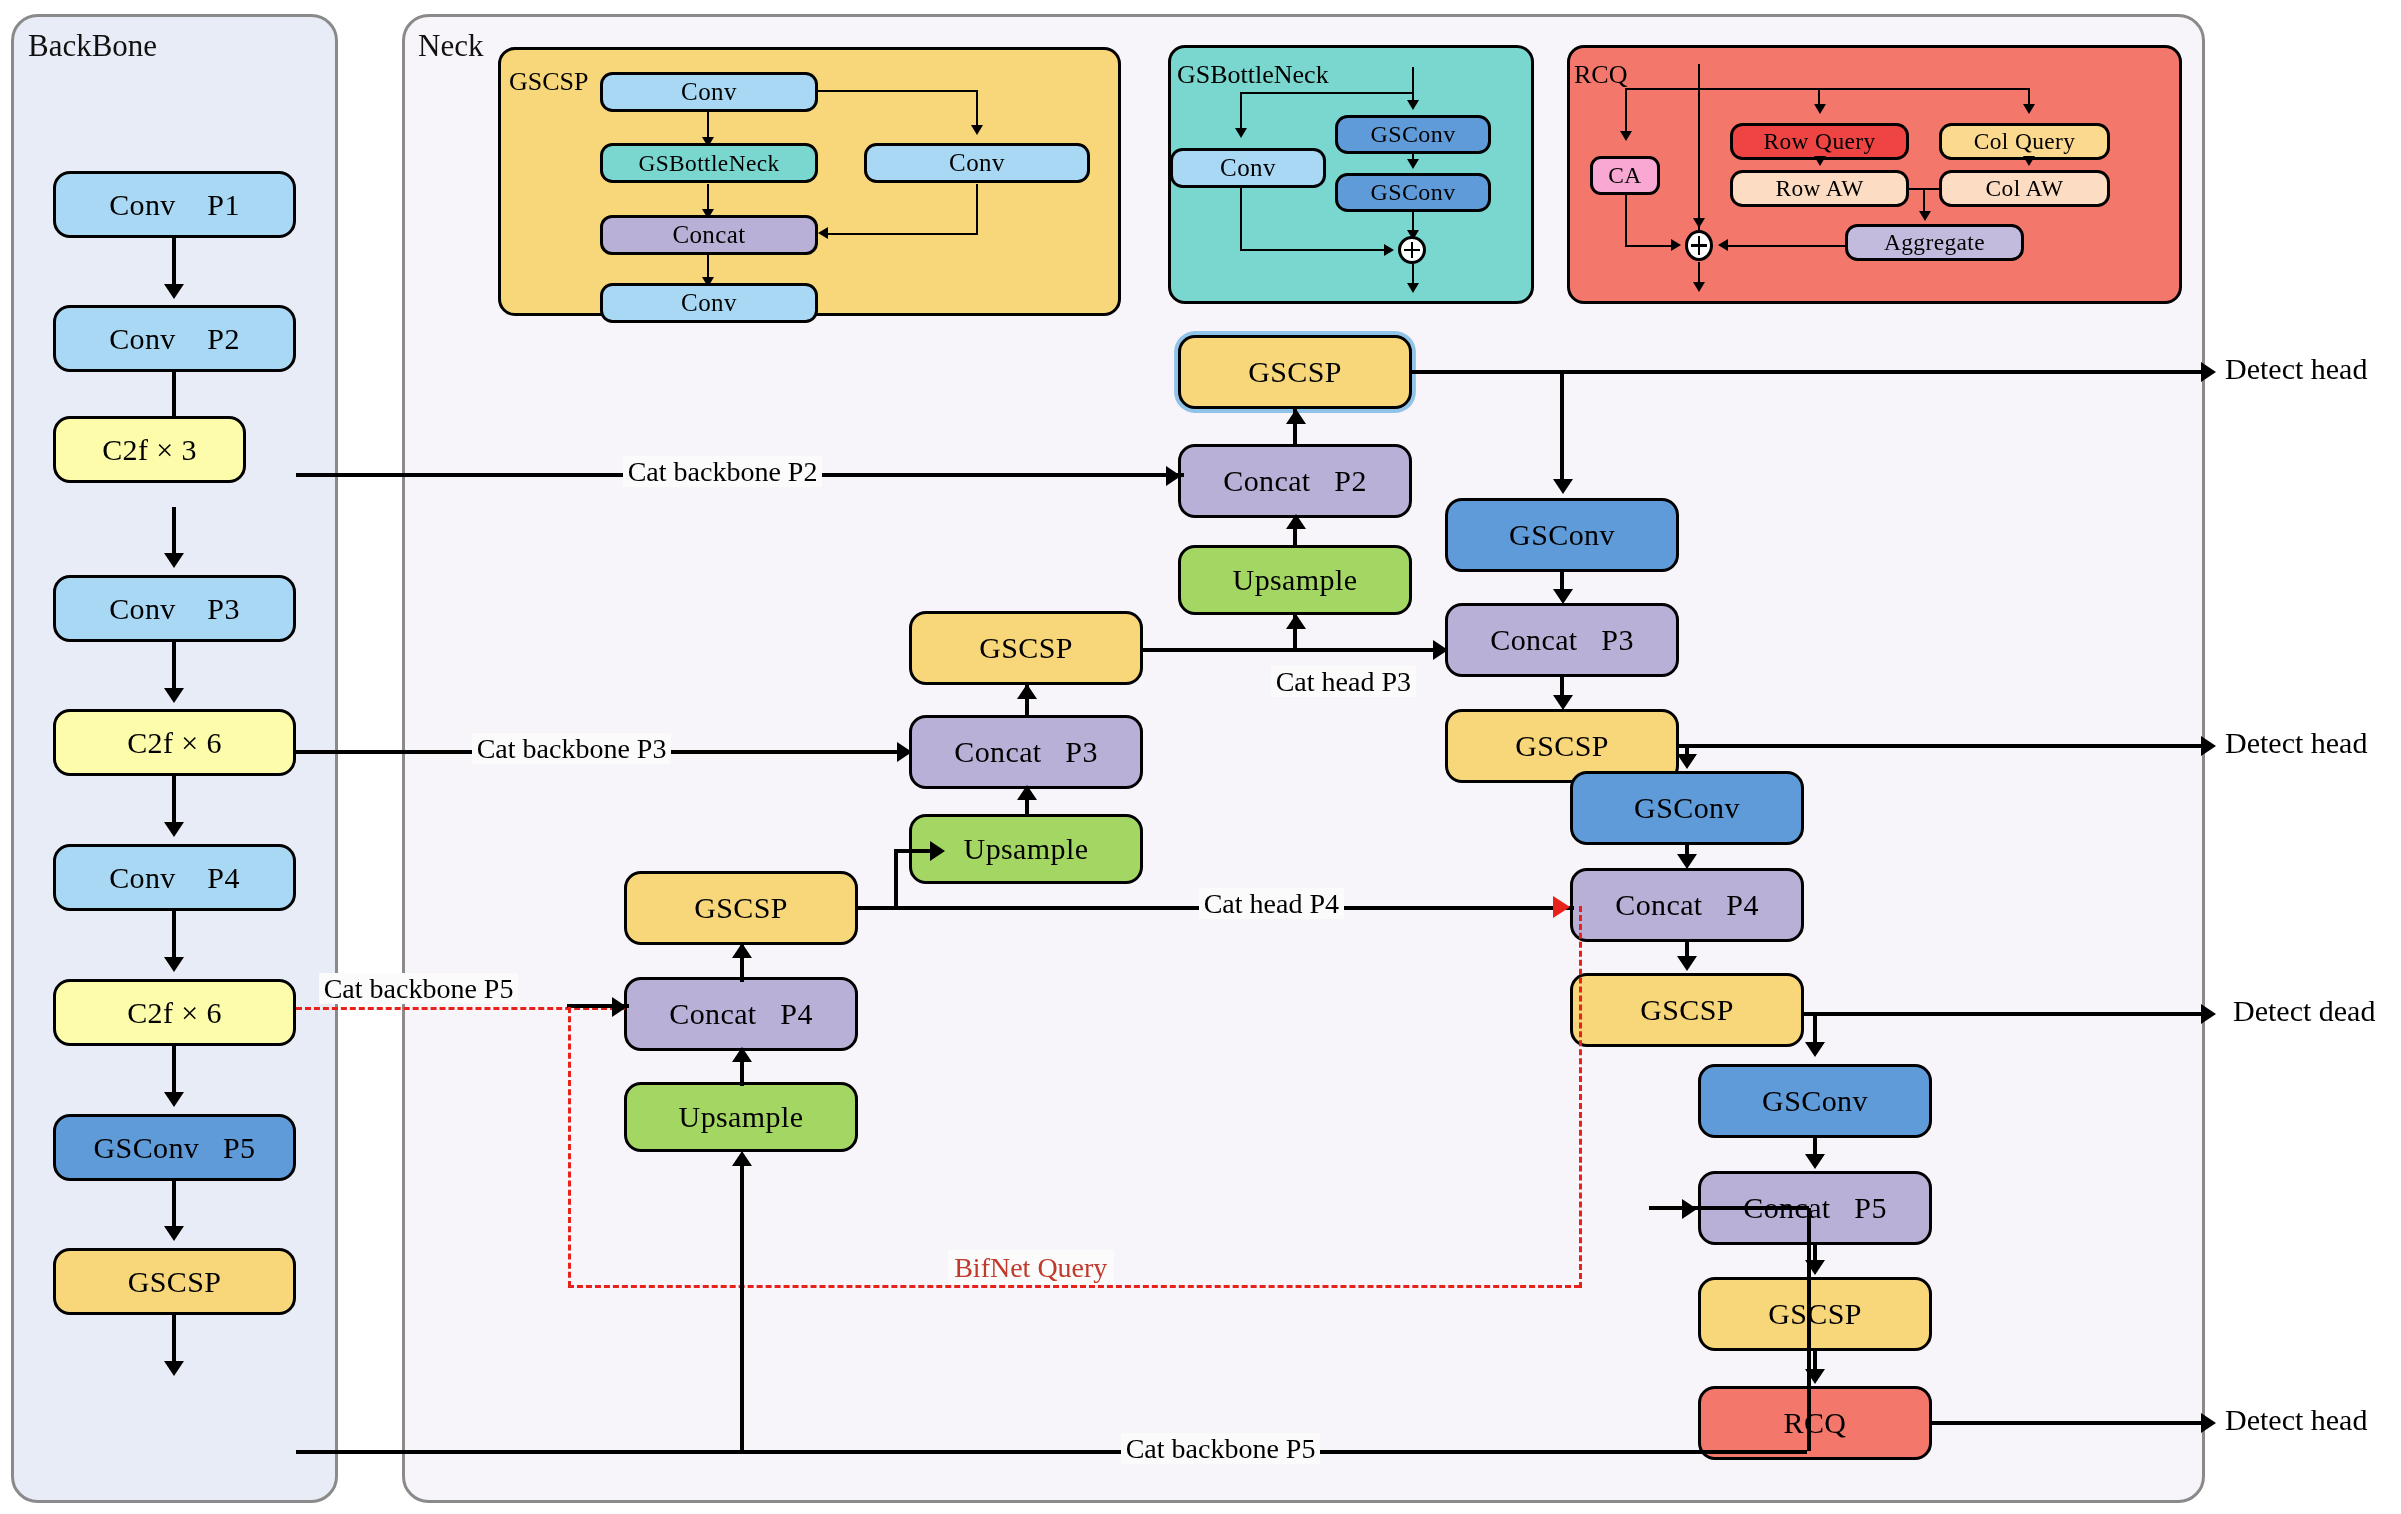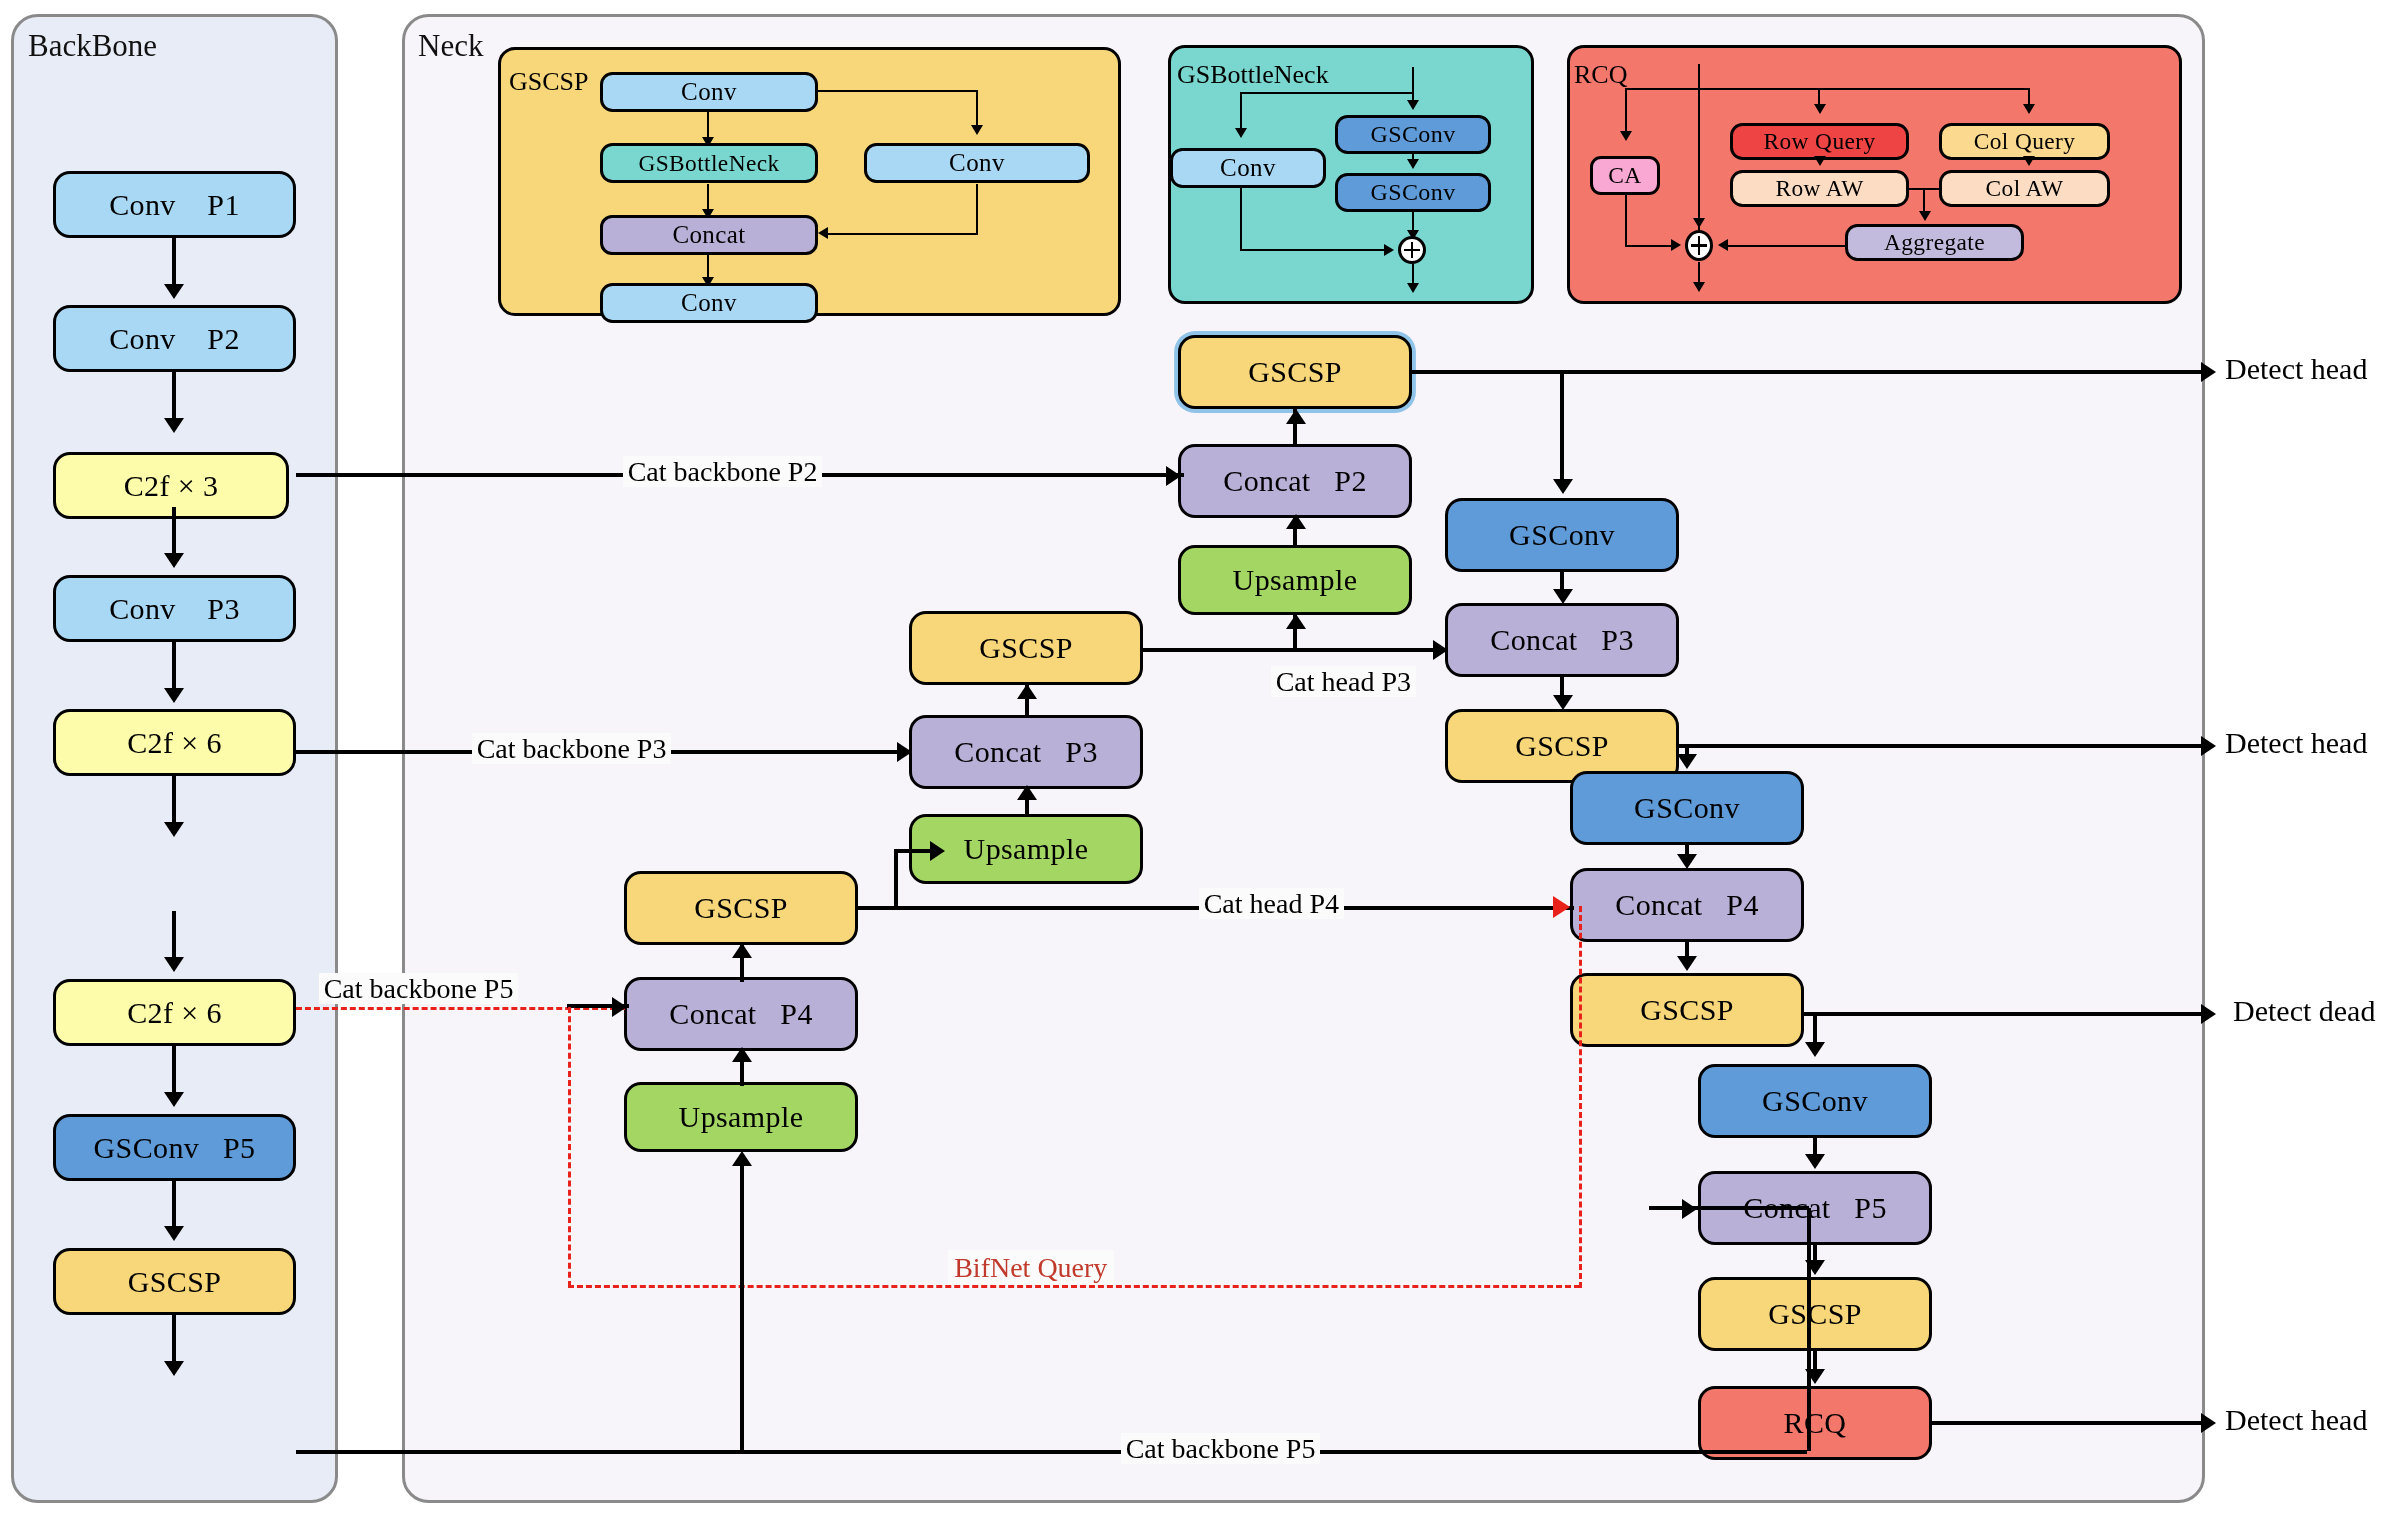--- a/index.html
+++ b/index.html
@@ -80,32 +80,33 @@
   <div class="panel-title" style="left:28px;top:30px;">BackBone</div>
 
   <div class="node n-convblue" style="left:53px;top:171px;width:243px;height:67px;">Conv    P1</div>
   <div class="ln lnv" style="left:172px;top:238px;height:49px;"></div>
   <div class="arr arr-d" style="left:164px;top:284px;"></div>
 
   <div class="node n-convblue" style="left:53px;top:305px;width:243px;height:67px;">Conv    P2</div>
   <div class="ln lnv" style="left:172px;top:372px;height:49px;"></div>
   <div class="arr arr-d" style="left:164px;top:418px;"></div>
 
-  <div class="node n-c2f" style="left:53px;top:452px;width:236px;height:67px;text-align:center;">C2f × 3</div>
+  <div class="node n-c2f" style="left:53px;top:416px;width:193px;height:67px;text-align:center;">C2f × 3</div>
   <div class="ln lnv" style="left:172px;top:507px;height:49px;"></div>
   <div class="arr arr-d" style="left:164px;top:553px;"></div>
 
   <div class="node n-convblue" style="left:53px;top:575px;width:243px;height:67px;">Conv    P3</div>
   <div class="ln lnv" style="left:172px;top:642px;height:49px;"></div>
   <div class="arr arr-d" style="left:164px;top:688px;"></div>
 
   <div class="node n-c2f" style="left:53px;top:709px;width:243px;height:67px;">C2f × 6</div>
   <div class="ln lnv" style="left:172px;top:776px;height:49px;"></div>
   <div class="arr arr-d" style="left:164px;top:822px;"></div>
 
+  <div class="node n-convblue" style="left:53px;top:844px;width:243px;height:67px;">Conv    P4</div>
   <div class="ln lnv" style="left:172px;top:911px;height:49px;"></div>
   <div class="arr arr-d" style="left:164px;top:957px;"></div>
 
   <div class="node n-c2f" style="left:53px;top:979px;width:243px;height:67px;">C2f × 6</div>
   <div class="ln lnv" style="left:172px;top:1046px;height:49px;"></div>
   <div class="arr arr-d" style="left:164px;top:1092px;"></div>
 
   <div class="node n-gsconv" style="left:53px;top:1114px;width:243px;height:67px;">GSConv   P5</div>
   <div class="ln lnv" style="left:172px;top:1180px;height:49px;"></div>
   <div class="arr arr-d" style="left:164px;top:1226px;"></div>

